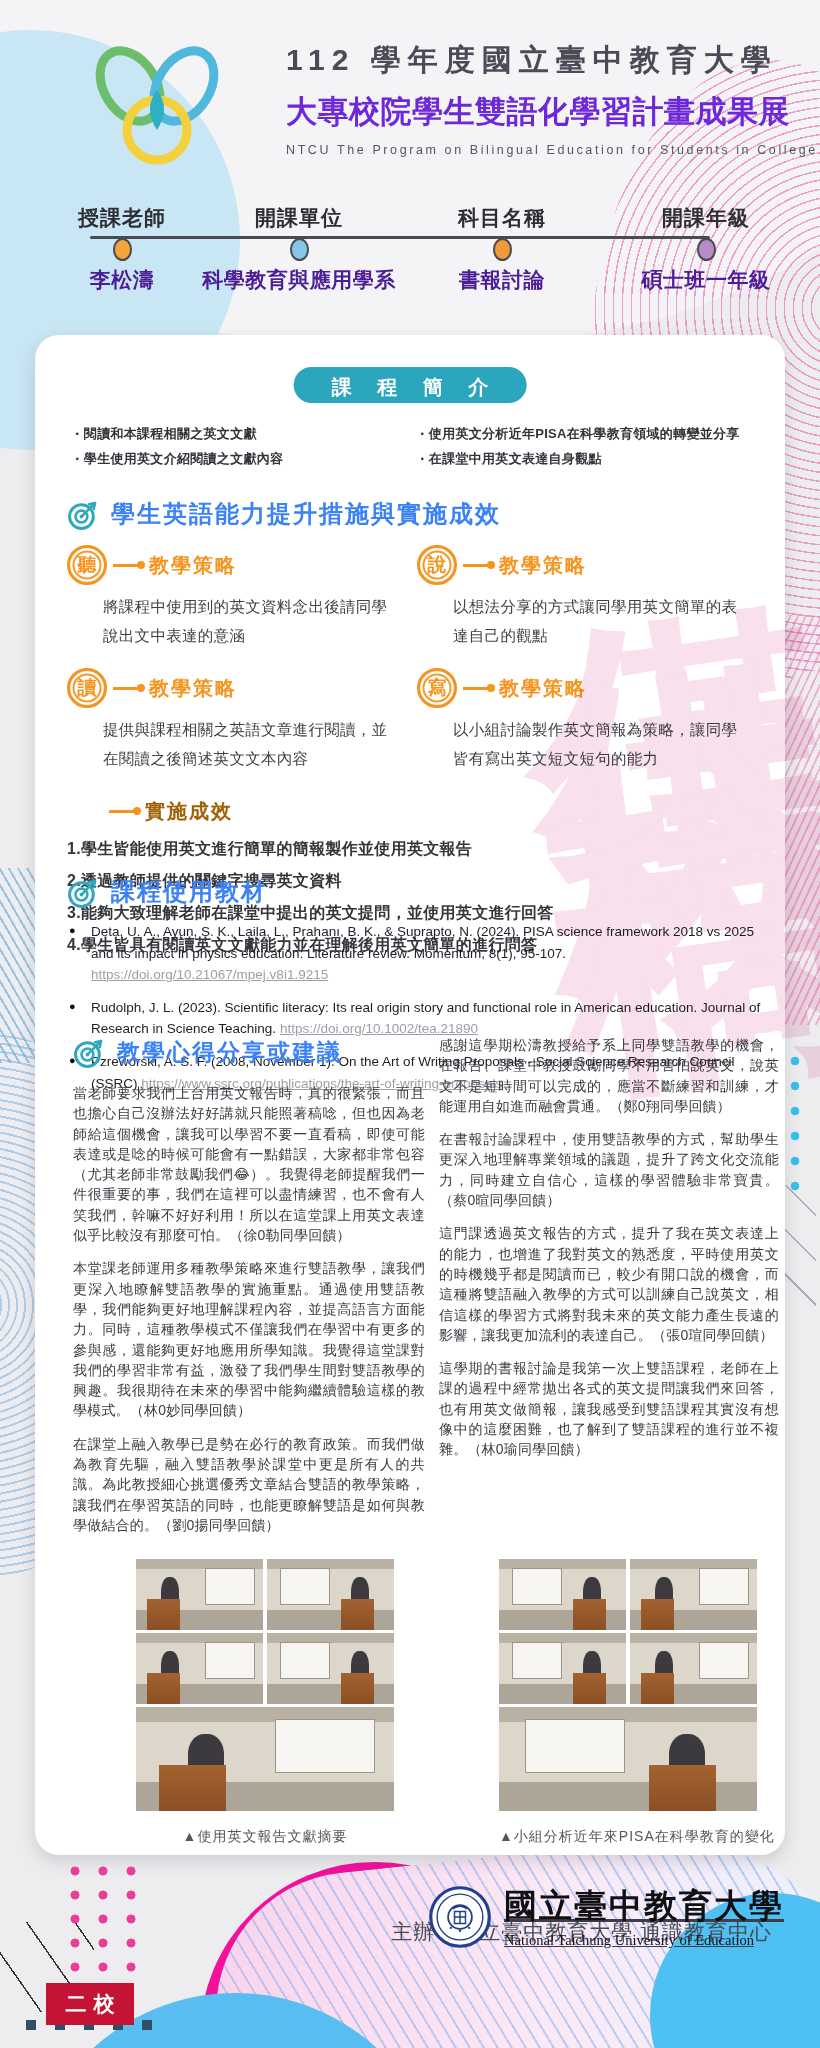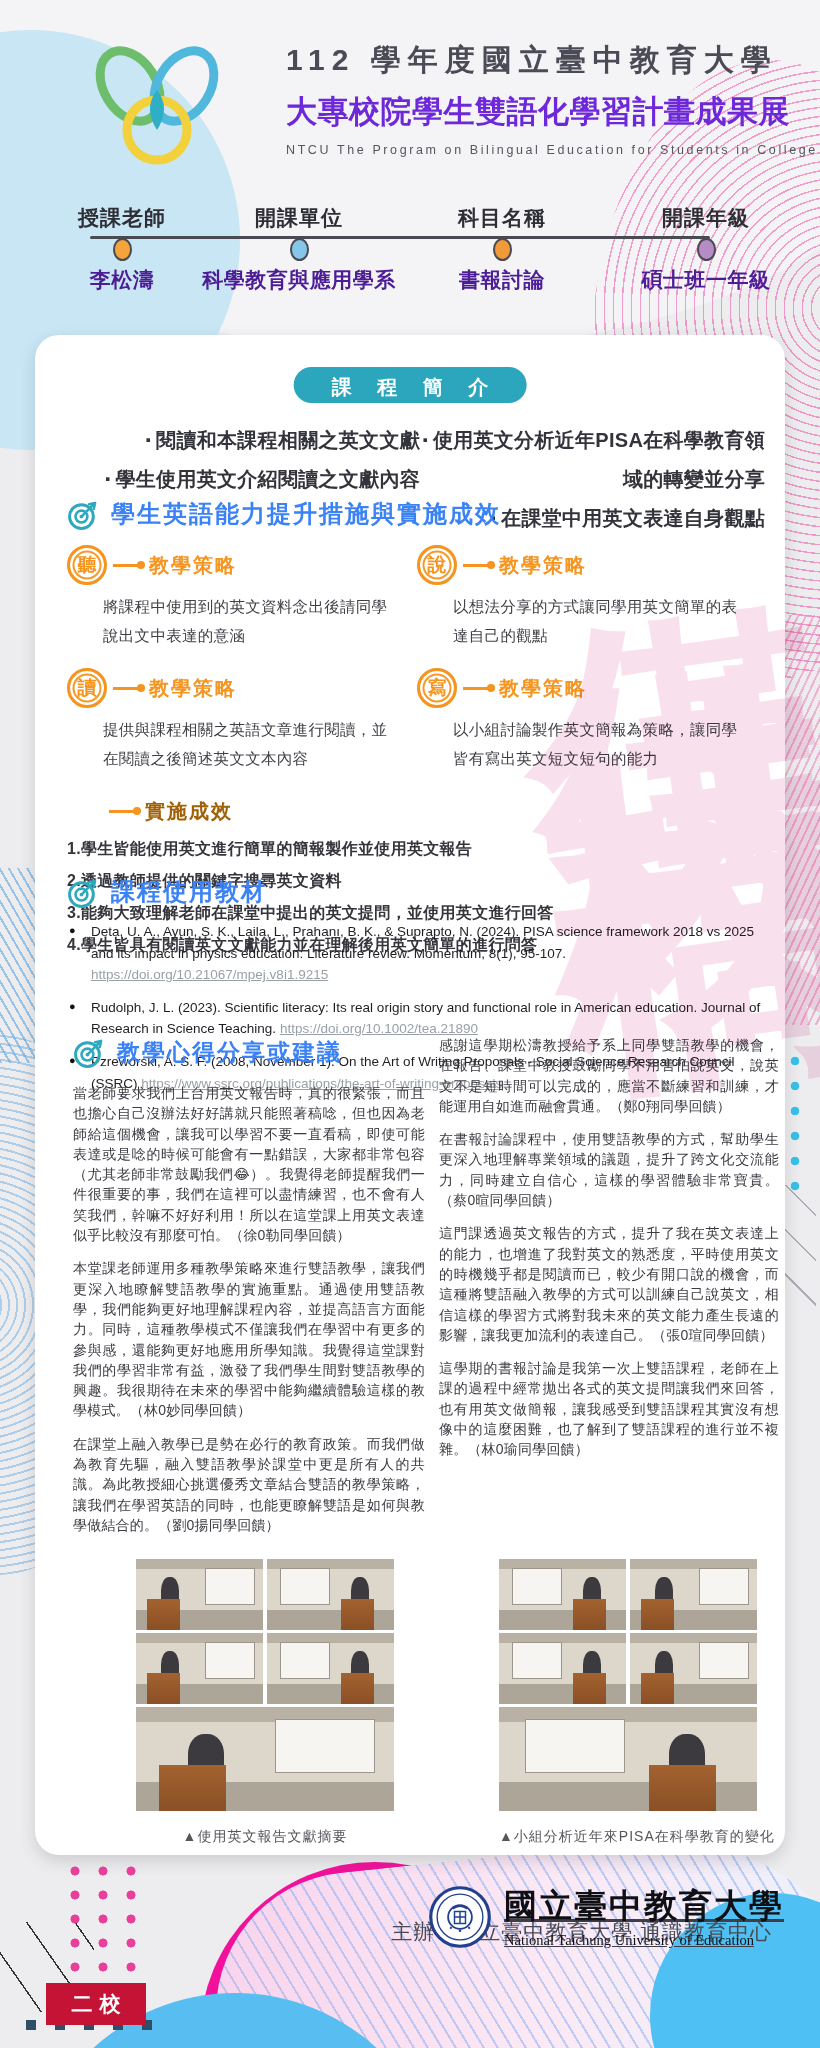--- a/index.html
+++ b/index.html
@@ -53,21 +53,21 @@
   .info-item .val{font-size:21px;font-weight:bold;color:#4c1d95;letter-spacing:0.5px;white-space:nowrap;}
   .ii1{left:122px;top:12px;} .ii2{left:299px;top:12px;} .ii3{left:502px;top:12px;} .ii4{left:706px;top:12px;}
   .ii1 .dot{background:#F5A43C;} .ii2 .dot{background:#86C6E8;} .ii3 .dot{background:#F29A3A;} .ii4 .dot{background:#B58CC6;}
   
   .card{position:absolute;left:35px;top:335px;width:750px;height:1520px;background:#FFFFFF;border-radius:24px;
         box-shadow:0 6px 16px rgba(60,60,80,.18);z-index:2;}
   .pill{position:absolute;left:50%;top:32px;transform:translateX(-50%);background:#2CA6BC;color:#fff;
         font-size:20px;font-weight:bold;letter-spacing:10px;padding:7px 28px 2px 38px;border-radius:22px;white-space:nowrap;}
   .intro-bullets{position:absolute;left:40px;top:86px;width:690px;display:flex;}
   .intro-col{width:345px;}
-  .intro-col div{font-size:20px;font-weight:600;color:#33333B;line-height:1.95;letter-spacing:0.3px;text-align:right;}
+  .intro-col div{font-size:13px;font-weight:600;color:#33333B;line-height:1.95;letter-spacing:0.3px;}
   .intro-col div::before{content:"‧";margin-right:4px;color:#33333B;}
   .sec-head{display:flex;align-items:center;}
   .sec-head svg{flex:0 0 auto;margin-right:10px;}
   .sec-head .t{font-size:24px;font-weight:bold;color:#3b82f6;letter-spacing:2px;white-space:nowrap;}
   .measures{position:absolute;left:32px;top:162px;width:700px;}
   .strat-grid{display:flex;flex-wrap:wrap;margin-top:14px;}
   .strat{width:350px;margin-bottom:18px;}
   .strat-head{display:flex;align-items:center;}
   .skill-badge{width:40px;height:40px;border-radius:50%;border:3px solid #F5941E;box-sizing:border-box;
     box-shadow:inset 0 0 0 2.5px #fff, inset 0 0 0 4.5px rgba(245,148,30,.95);
@@ -105,21 +105,21 @@
   
   .watermark{position:absolute;left:478px;top:382px;width:310px;z-index:3;writing-mode:vertical-rl;text-orientation:upright;
     font-size:300px;line-height:310px;letter-spacing:55px;font-weight:bold;color:#F6CDE2;opacity:.62;
     mix-blend-mode:multiply;transform:rotate(-8deg);transform-origin:top center;pointer-events:none;}
   
   .organizer{position:absolute;right:48px;top:1918px;z-index:2;font-size:21px;color:#4A4A52;letter-spacing:1px;white-space:nowrap;}
   .uni{position:absolute;left:428px;top:1884px;width:360px;z-index:2;display:flex;align-items:center;text-decoration:underline;}
   .seal{flex:0 0 auto;margin-right:12px;}
   .uni-zh{font-family:"Liberation Serif","DejaVu Serif",serif;font-size:33px;font-weight:bold;color:#101014;letter-spacing:2px;white-space:nowrap;}
   .uni-en{font-family:"Liberation Serif","DejaVu Serif",serif;font-size:14.5px;color:#101014;margin-top:3px;white-space:nowrap;}
-  .stamp{position:absolute;left:46px;top:1983px;width:100px;height:42px;background:#C41335;z-index:3;
+  .stamp{position:absolute;left:46px;top:1983px;width:88px;height:42px;background:#C41335;z-index:3;
     display:flex;align-items:center;justify-content:center;color:#fff;font-size:21px;font-weight:bold;letter-spacing:7px;padding-left:7px;box-sizing:border-box;}
 </style>
 </head>
 <body>
 
 <div class="page">
 
   <div class="deco hero-blob"></div>
   <div class="deco blue-blob-tl"></div>
   <div class="deco swirl-tr"></div>

